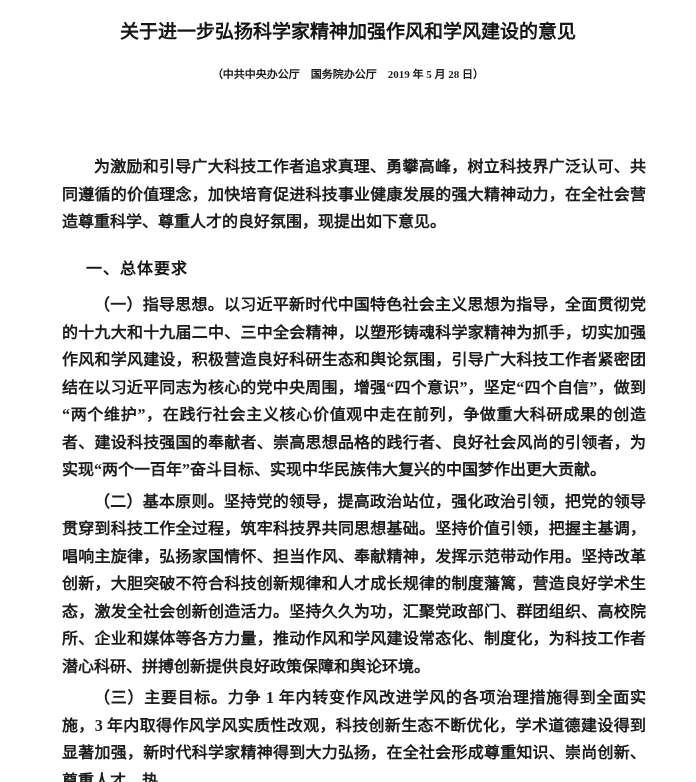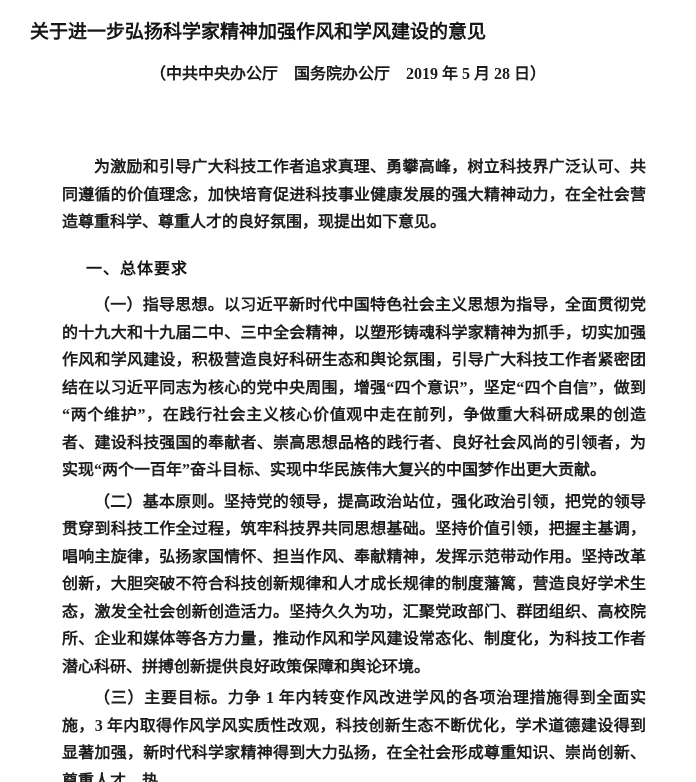--- a/index.html
+++ b/index.html
@@ -11,33 +11,34 @@
     position: relative;
     width: 696px;
     height: 782px;
     margin: 0 auto;
     background: #ffffff;
     overflow: hidden;
     color: #1a1a1a;
   }
   .doc-title {
     margin: 18px 30px 0 30px;
+    text-align: center;
     font-family: "Liberation Sans", "DejaVu Sans", sans-serif;
     font-weight: 700;
     font-size: 19px;
     line-height: 28px;
     color: #161616;
     letter-spacing: 0px;
   }
   .doc-subtitle {
     margin: 17px 30px 0 30px;
     text-align: center;
     font-family: "Liberation Serif", "DejaVu Serif", serif;
     font-weight: 700;
-    font-size: 16px;
+    font-size: 11px;
     line-height: 22px;
     color: #1c1c1c;
   }
   .doc-body {
     margin-top: 68px;
     padding-left: 54px;
     padding-right: 50px;
     font-family: "Liberation Serif", "DejaVu Serif", serif;
     font-weight: 700;
     font-size: 16px;

